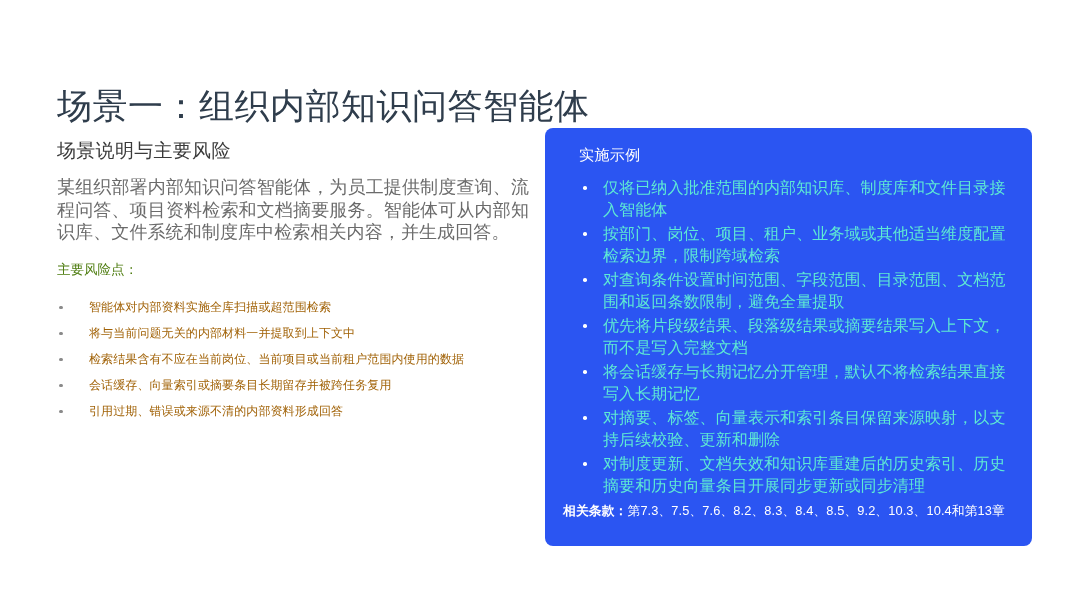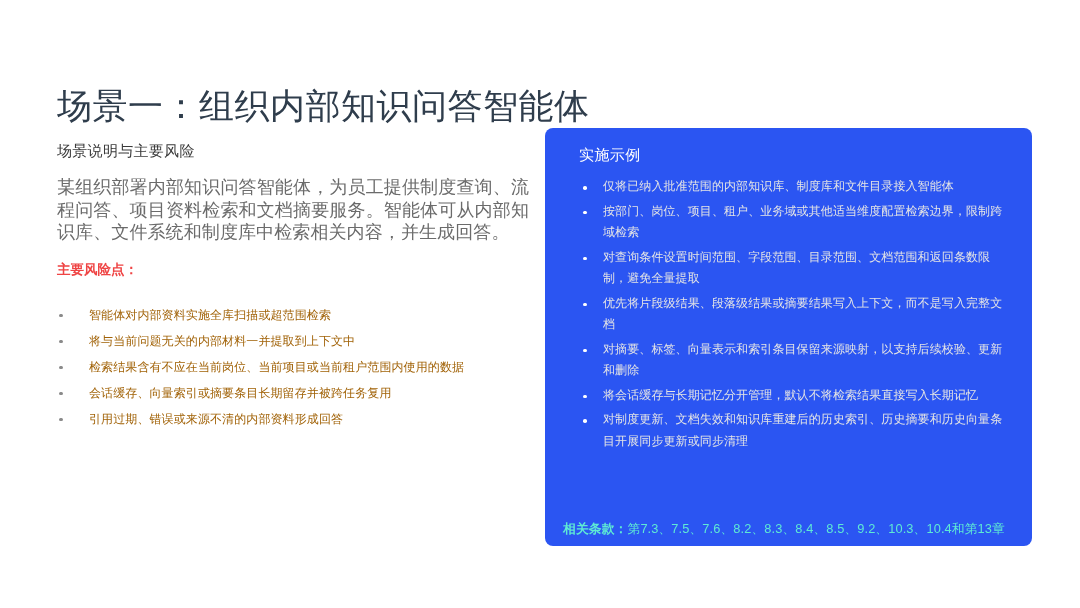--- a/index.html
+++ b/index.html
@@ -37,41 +37,41 @@
   }
 
   
   .left-col {
     position: absolute;
     left: 57px;
     top: 140px;
     width: 472px;
   }
   .left-heading {
-    font-size: 15px;
+    font-size: 19px;
     line-height: 22px;
     font-weight: 500;
     color: #3a3a3a;
     margin: 0 0 14px 0;
     letter-spacing: 0.3px;
   }
   .left-paragraph {
     font-size: 18px;
     line-height: 22.5px;
     color: #6b6b6b;
     margin: 0 0 16px 0;
     letter-spacing: 0.1px;
     text-align: justify;
   }
   .left-subheading {
     font-size: 13.5px;
     line-height: 20px;
-    font-weight: 700;
-    color: #ef4444;
-    margin: 0 0 25px 0;
+    font-weight: 400;
+    color: #4d7c0f;
+    margin: 0 0 17px 0;
   }
   ul.bullets {
     list-style: none;
     margin: 0;
     padding: 0;
   }
   ul.bullets > li {
     position: relative;
     padding-left: 32px;
     font-size: 12px;
@@ -112,45 +112,44 @@
     letter-spacing: 0.4px;
   }
   ul.panel-bullets {
     list-style: none;
     margin: 0;
     padding: 0;
   }
   ul.panel-bullets > li {
     position: relative;
     padding-left: 26px;
-    font-size: 12px;
+    font-size: 16px;
     line-height: 21.5px;
-    color: #e5e5e5;
+    color: #5eead4;
     margin-bottom: 3px;
     letter-spacing: 0.1px;
-    font-family: Liberation Mono, monospace;
   }
   ul.panel-bullets > li::before {
     content: "";
     position: absolute;
     left: 6px;
     top: 9px;
     width: 3.5px;
     height: 3.5px;
     border-radius: 50%;
     background: #ffffff;
   }
   .panel-footer {
     position: absolute;
     left: 16px;
     right: 18px;
-    bottom: 7px;
+    bottom: 25px;
     font-size: 12.8px;
     line-height: 21px;
-    color: #5eead4;
+    color: #ffffff;
     padding-left: 2px;
     letter-spacing: 0.1px;
   }
   .panel-footer .footer-label {
     font-weight: 700;
   }
 </style>
 </head>
 <body>
 
@@ -175,22 +174,22 @@
   </section>
 
   <section class="panel" id="implementation-panel" style="background: rgb(43, 85, 242);">
     <h2 class="panel-title">实施示例</h2>
 
     <ul class="panel-bullets">
       <li>仅将已纳入批准范围的内部知识库、制度库和文件目录接入智能体</li>
       <li>按部门、岗位、项目、租户、业务域或其他适当维度配置检索边界，限制跨域检索</li>
       <li>对查询条件设置时间范围、字段范围、目录范围、文档范围和返回条数限制，避免全量提取</li>
       <li>优先将片段级结果、段落级结果或摘要结果写入上下文，而不是写入完整文档</li>
+      <li>将会话缓存与长期记忆分开管理，默认不将检索结果直接写入长期记忆</li>
       <li>对摘要、标签、向量表示和索引条目保留来源映射，以支持后续校验、更新和删除</li>
-      <li>将会话缓存与长期记忆分开管理，默认不将检索结果直接写入长期记忆</li>
       <li>对制度更新、文档失效和知识库重建后的历史索引、历史摘要和历史向量条目开展同步更新或同步清理</li>
     </ul>
 
     <div class="panel-footer">
       <span class="footer-label">相关条款：</span><span>第7.3、7.5、7.6、8.2、8.3、8.4、8.5、9.2、10.3、10.4和第13章</span>
     </div>
   </section>
 
 </div>
 

